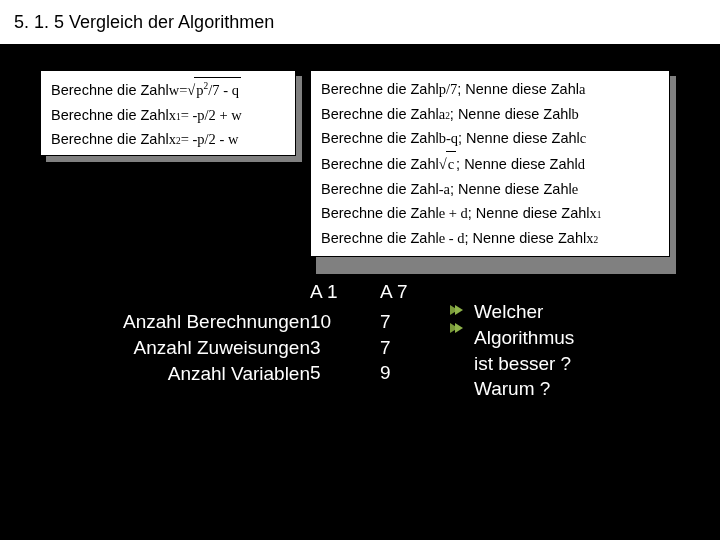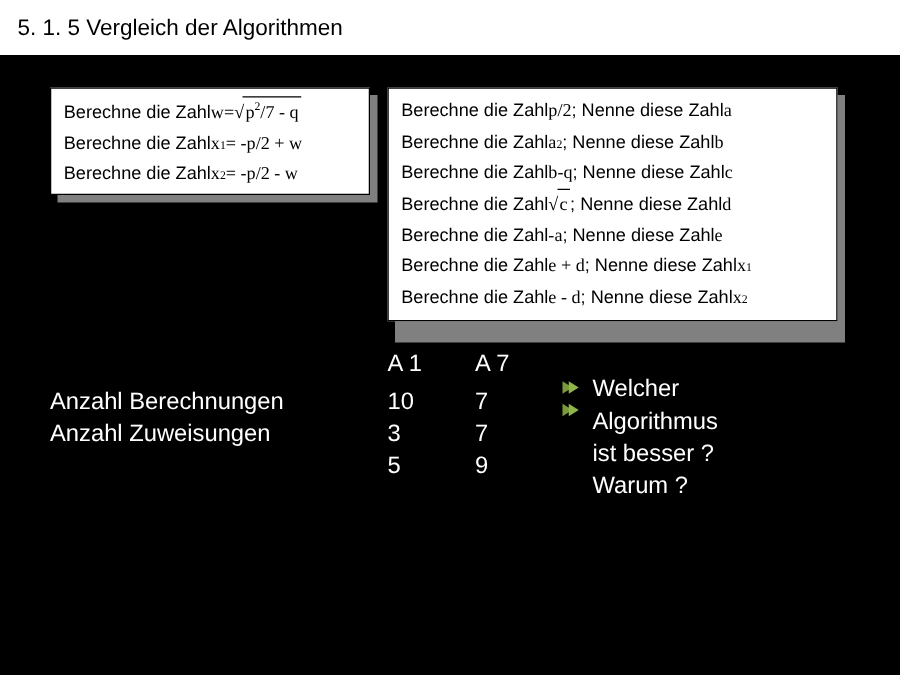--- a/index.html
+++ b/index.html
@@ -83,21 +83,21 @@
   }
 
   .bottom {
     display: flex;
     padding: 22px 40px 0 40px;
     color: #fff;
     font-size: 19px;
     line-height: 1.35;
     align-items: flex-start;
   }
-  .labels-col { width: 270px; padding-top: 30px;}
+  .labels-col { width: 270px; padding-top: 30px; text-align: right;}
   .num-col { width: 70px; }
   .num-col .hd { margin-bottom: 4px; }
   .q-col { display: flex; align-items: flex-start; padding-top: 20px;}
   .arrows {
     display: flex;
     flex-direction: column;
     gap: 4px;
     margin-right: 10px;
     margin-top: 4px;
   }
@@ -154,21 +154,21 @@
         <span>Berechne die Zahl </span>
           <span class="ser">x</span>
           <sub class="ser">2</sub>
           <span class="ser"> = -p/2 - w</span>
       </div>
     </div>
 
     <div class="algo-box right">
       <div class="algo-line">
         <span>Berechne die Zahl </span>
-          <span class="ser">p/2</span>
+          <span class="ser">p/7</span>
           <span>; Nenne diese Zahl </span>
           <span class="ser">a</span>
       </div>
       <div class="algo-line">
         <span>Berechne die Zahl </span>
           <span class="ser">a</span>
           <sup class="ser">2</sup>
           <span>; Nenne diese Zahl </span>
           <span class="ser">b</span>
       </div>
@@ -207,20 +207,21 @@
           <sub class="ser">2</sub>
       </div>
     </div>
   </div>
 </div>
 
 <div class="bottom">
   <div class="labels-col">
     <div>Anzahl Berechnungen</div>
     <div>Anzahl Zuweisungen</div>
+    <div>Anzahl Variablen</div>
   </div>
   <div class="num-col">
     <div class="hd">A 1</div>
     <div>10</div>
     <div>3</div>
     <div>5</div>
   </div>
   <div class="num-col">
     <div class="hd">A 7</div>
     <div>7</div>

